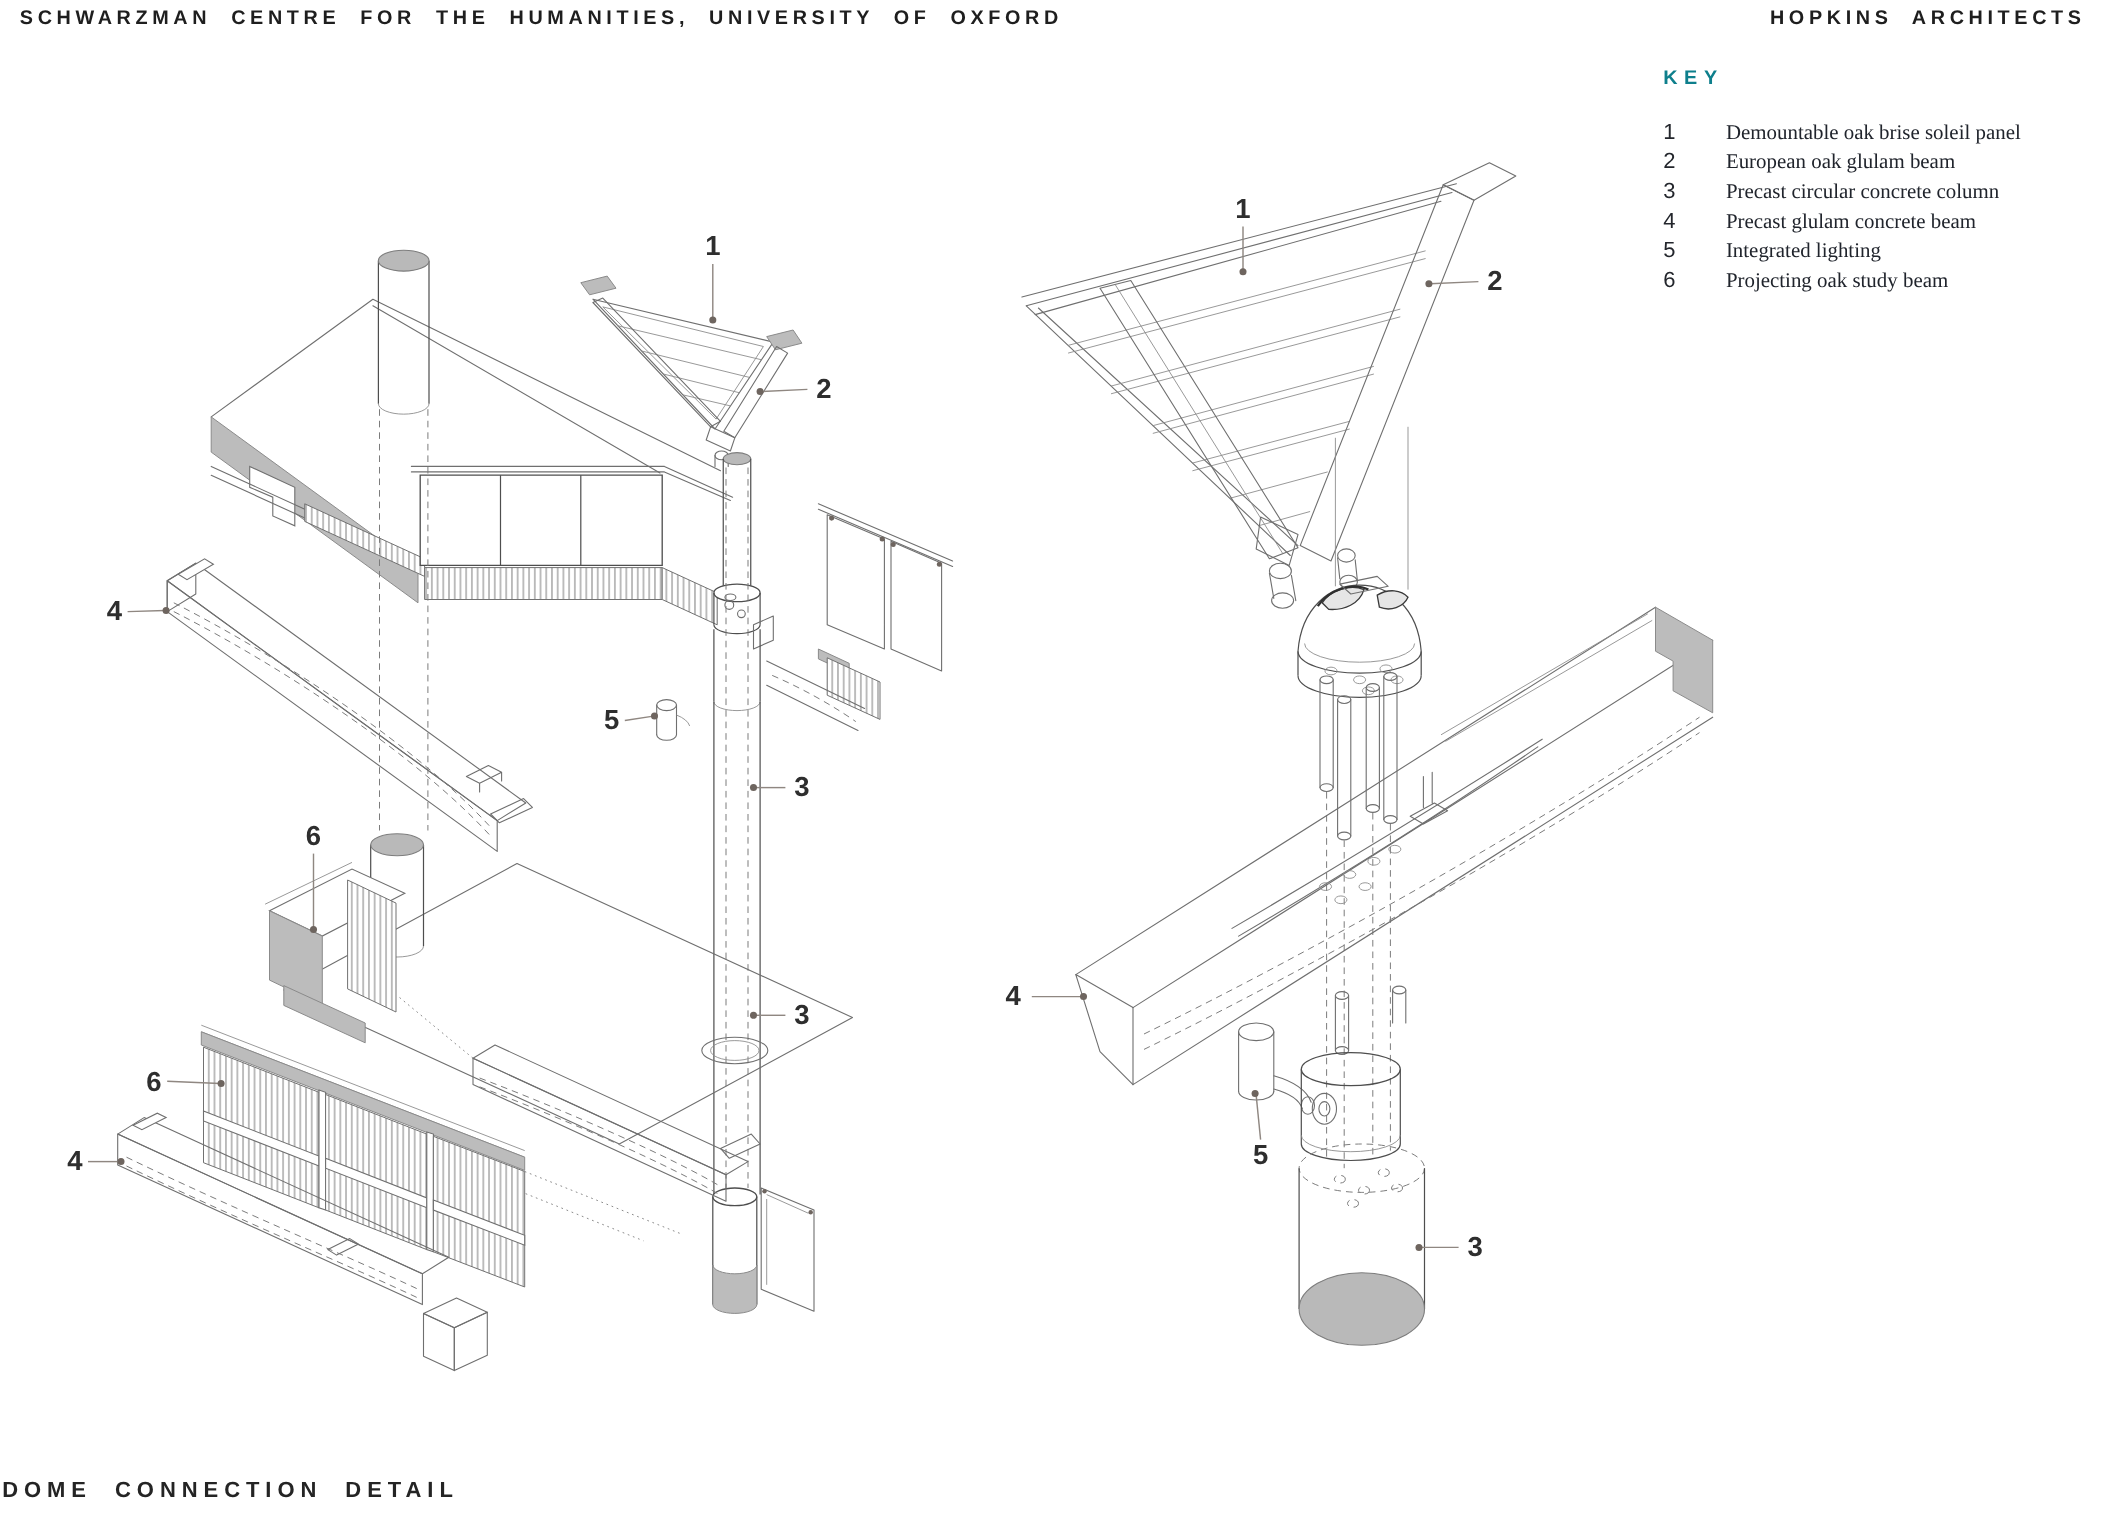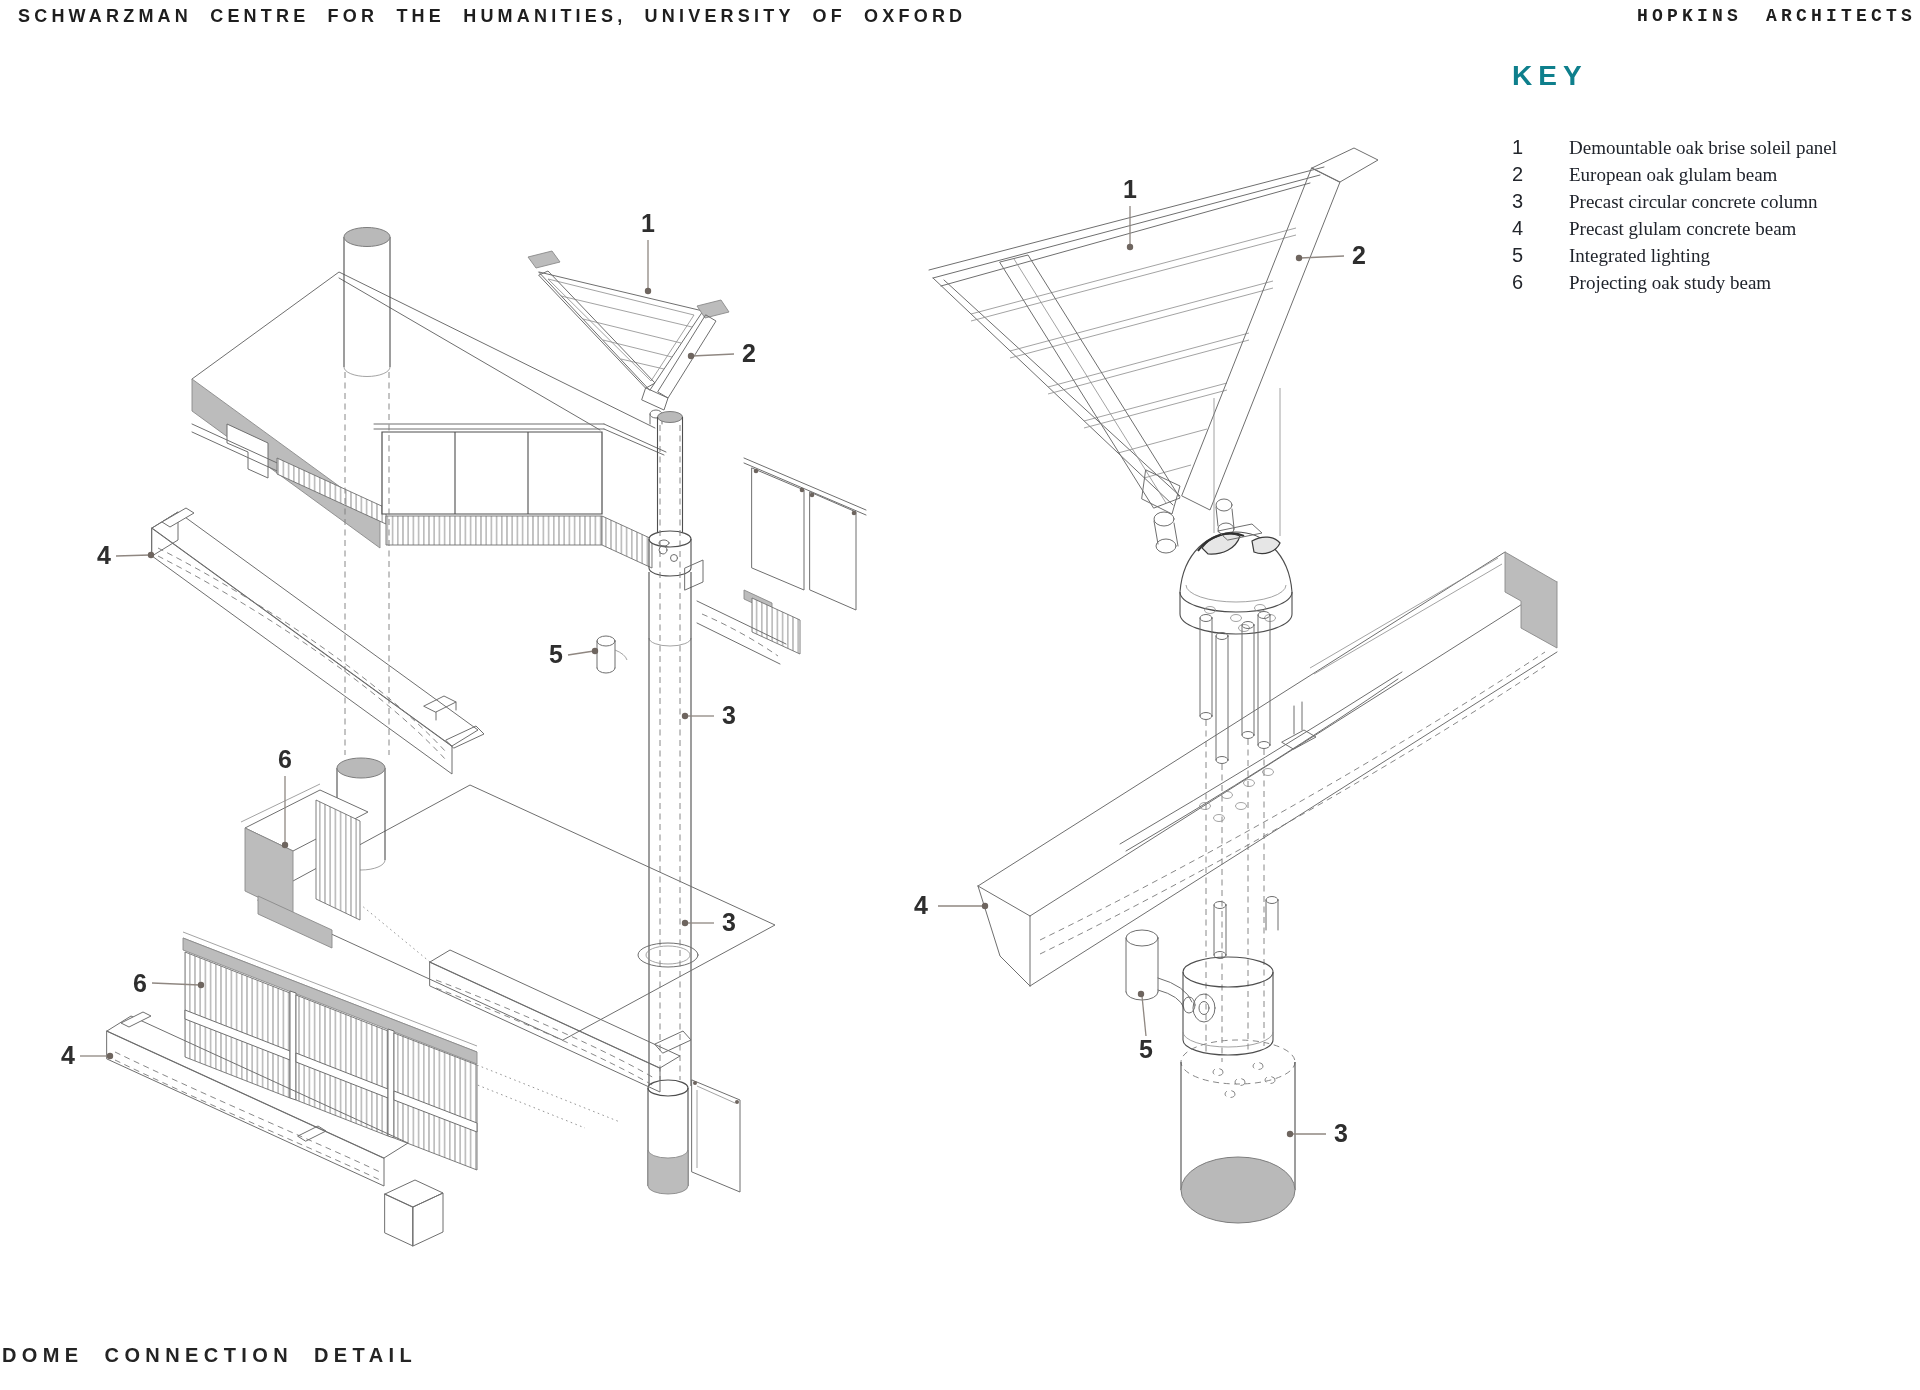--- a/index.html
+++ b/index.html
@@ -1,23 +1,23 @@
 <!DOCTYPE html>
 <html><head>
 <meta charset="utf-8">
 <style>
   html,body{margin:0;padding:0;background:#fff;}
   #sheet{position:relative;width:1920px;height:1390px;background:#ffffff;overflow:hidden;
          font-family:"Liberation Sans",sans-serif;border-radius:21px;}
   .toptitle{position:absolute;top:6px;font-size:18px;font-weight:bold;color:#1e1e1e;
             letter-spacing:4.2px;word-spacing:9px;white-space:nowrap;}
   #project-title{left:18px;}
-  #architect{right:4px;font-family:Liberation Mono, monospace;}
+  #architect{right:24px;}
   #key-block{position:absolute;left:1512px;top:60px;width:392px;}
-  #key-title{font-size:28px;font-weight:bold;letter-spacing:6px;color:#0E7F8C;margin:0 0 42px 0;}
+  #key-title{font-size:18px;font-weight:bold;letter-spacing:6px;color:#0E7F8C;margin:0 0 26px 0;}
   .key-item{display:flex;align-items:flex-start;line-height:27px;}
   .key-num{width:57px;flex:0 0 57px;font-family:"Liberation Sans",sans-serif;font-size:20px;color:#23262c;}
   .key-label{font-family:"Liberation Serif",serif;font-size:19px;color:#20242c;max-width:312px;}
   #caption{position:absolute;left:2px;top:1344px;font-size:20px;font-weight:bold;
            letter-spacing:5.4px;word-spacing:10px;color:#242424;white-space:nowrap;}
   svg{position:absolute;left:0;top:0;}
   .ln{stroke:#6f6f6f;fill:none;stroke-width:1;stroke-linejoin:round;stroke-linecap:round;}
   .lnd{stroke:#4e4e4e;fill:none;stroke-width:1.1;stroke-linejoin:round;}
   .thin{stroke:#8b8b8b;stroke-width:.8;fill:none;}
   .gf{fill:#bcbcbc;stroke:#8a8a8a;stroke-width:.9;}

